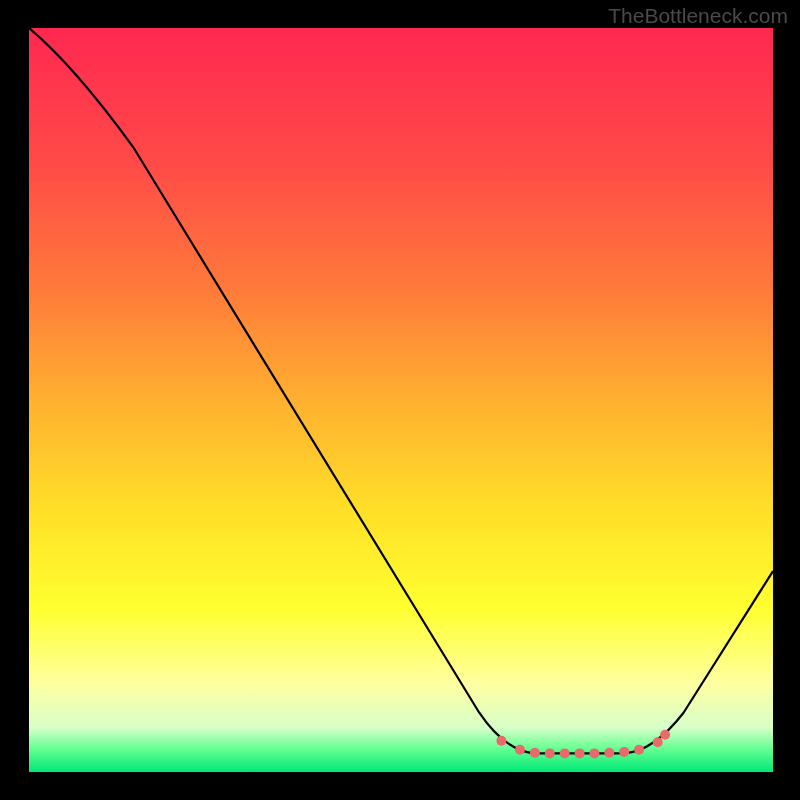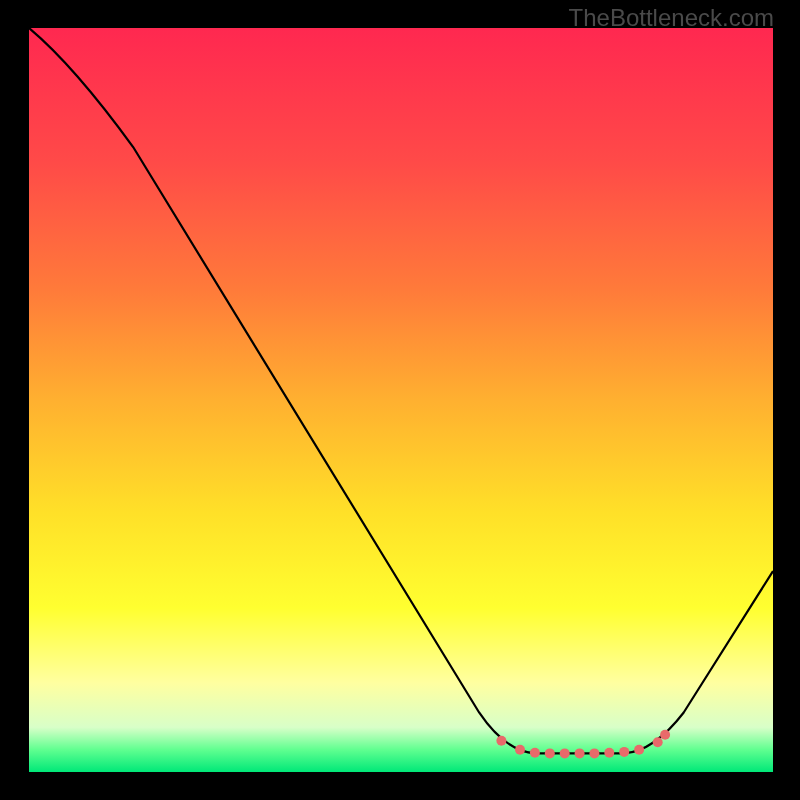--- a/index.html
+++ b/index.html
@@ -6,23 +6,23 @@
   body {
     width: 800px;
     height: 800px;
     background: #000;
     position: relative;
     font-family: Arial, sans-serif;
   }
   .watermark {
     position: absolute;
     top: 4px;
-    right: 26px;
+    right: 12px;
     color: #4a4a4a;
-    font-size: 24px;
+    font-size: 21px;
     font-weight: 500;
     z-index: 10;
   }
   .plot-area {
     position: absolute;
     left: 29px;
     top: 28px;
     width: 744px;
     height: 744px;
   }

